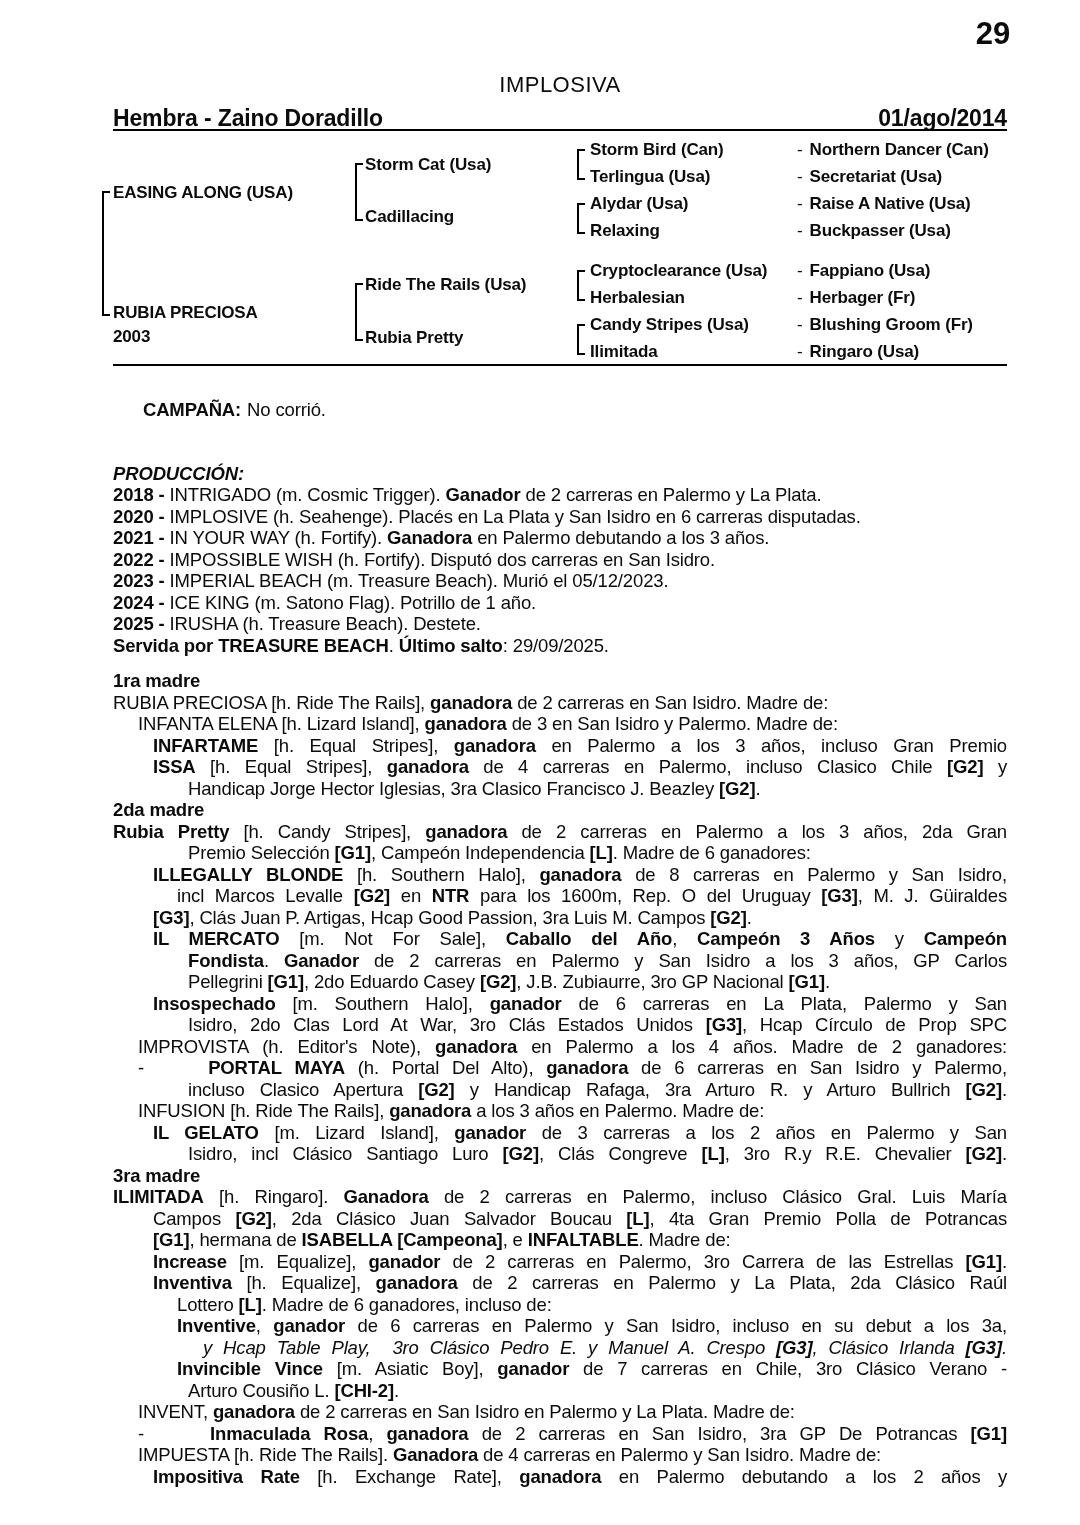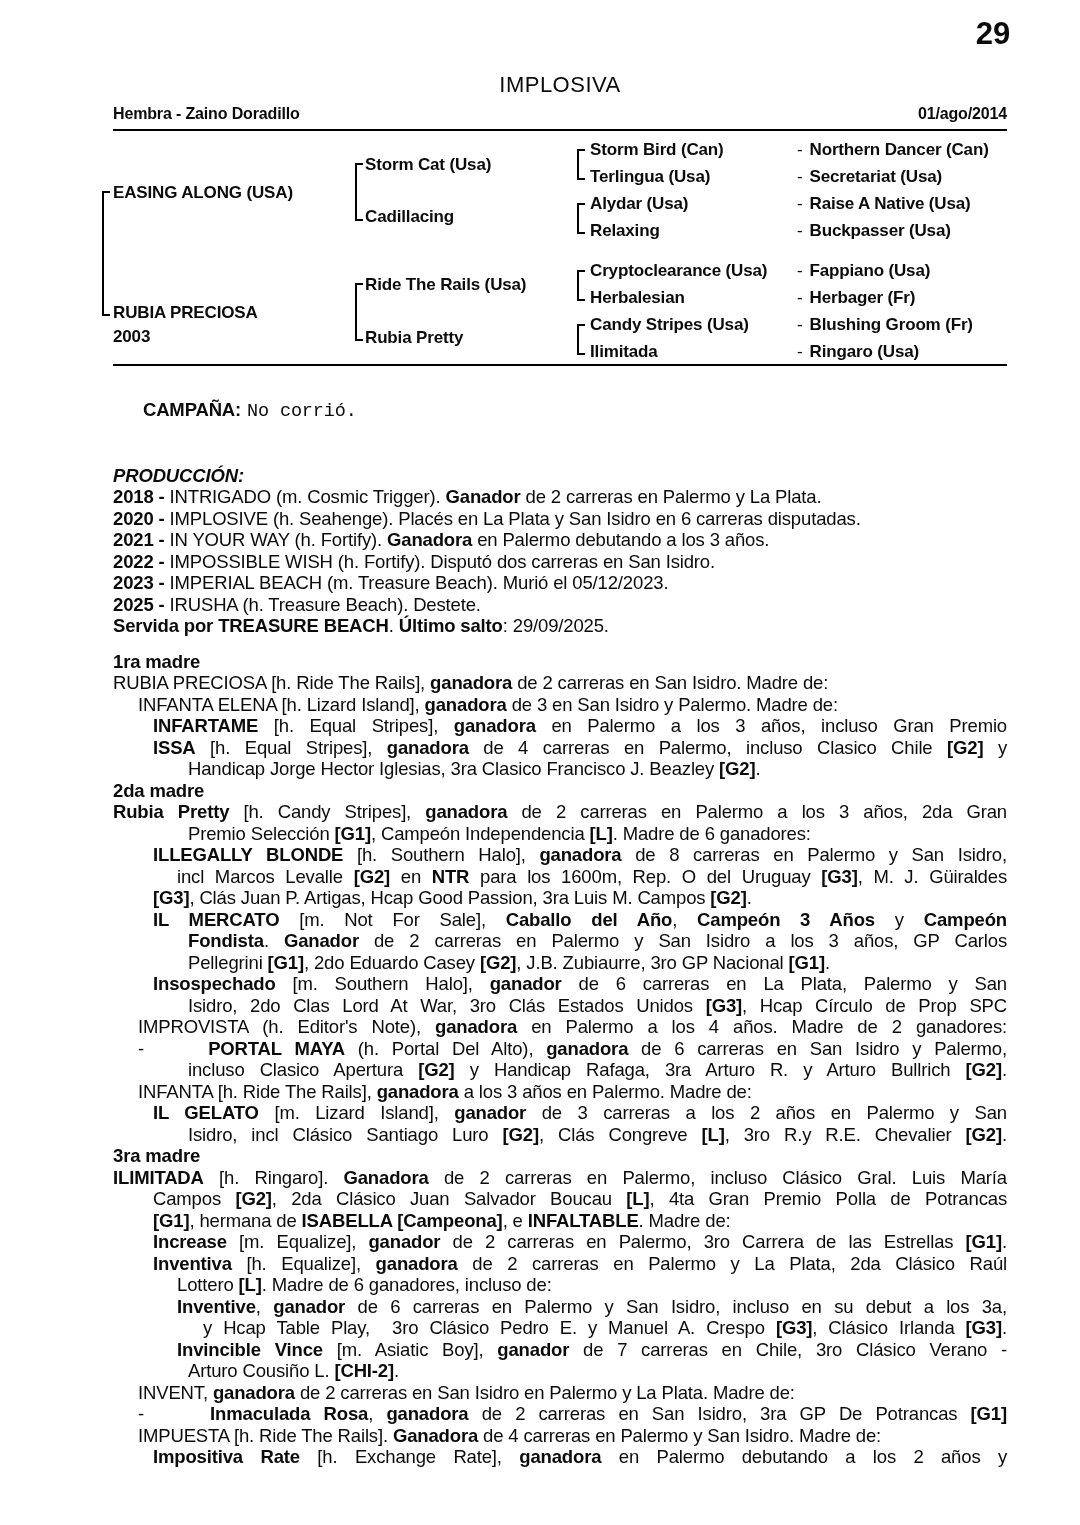--- a/index.html
+++ b/index.html
@@ -10,43 +10,43 @@
     background:#ffffff;
     color:#0b0b0b;
     font-family:"Liberation Sans","DejaVu Sans",sans-serif;
     font-size:18.5px;
     letter-spacing:-0.15px;
     overflow:hidden;
   }
   .b{font-weight:700;}
   .pagenum{position:absolute;top:16px;right:70px;font-size:31px;font-weight:700;}
   .title{position:absolute;top:72px;left:113px;right:73px;text-align:center;font-size:22px;font-weight:400;letter-spacing:0.5px;}
-  .subhead{position:absolute;top:105px;left:113px;right:73px;display:flex;justify-content:space-between;font-size:16px;font-weight:700;}
+  .subhead{position:absolute;top:105px;left:113px;right:73px;display:flex;justify-content:space-between;font-size:23px;font-weight:700;}
   .rule{position:absolute;left:113px;right:73px;border-top:2px solid #000;height:0;}
   .rule1{top:129px;}
   .rule2{top:364px;}
   
   .pedigree{position:absolute;top:132px;left:113px;right:73px;height:232px;font-size:17px;font-weight:700;}
   .pn{position:absolute;white-space:nowrap;line-height:20px;}
   .brk{position:absolute;width:6px;border-left:2px solid #000;border-top:2px solid #000;border-bottom:2px solid #000;}
   .g4{display:flex;align-items:baseline;}
   .g4d{font-weight:400;margin-right:7px;}
   
   .main{position:absolute;top:377px;left:113px;width:894px;line-height:21.5px;}
   .ln{min-height:21.5px;white-space:pre-wrap;}
   .just{text-align:justify;text-align-last:justify;}
   .i0{padding-left:0;}
   .i1{padding-left:25px;}
   .i2{padding-left:40px;}
   .i3{padding-left:64px;}
   .i4{padding-left:75px;}
-  .i5{padding-left:90px;}
+  .i5{padding-left:90px;font-style:italic;}
   .prod-head{margin-top:21px;font-style:italic;}
   .sections{margin-top:14px;}
-  .campaign-value{margin-left:6px;font-family:Liberation Mono, monospace;}
+  .campaign-value{margin-left:6px;}
 </style>
 </head>
 <body>
 
 <div class="page">
 
   <div class="pagenum">29</div>
   <div class="title">IMPLOSIVA</div>
 
   <div class="subhead">
@@ -126,20 +126,21 @@
       <span class="b">CAMPAÑA:</span><span class="campaign-value">No corrió.</span>
     </div>
 
     <div class="ln b prod-head">PRODUCCIÓN:</div>
     <div>
         <div class="ln i0"><span class="b">2018 - </span><span>INTRIGADO (m. Cosmic Trigger). </span><span class="b">Ganador</span><span> de 2 carreras en Palermo y La Plata.</span></div>
         <div class="ln i0"><span class="b">2020 - </span><span>IMPLOSIVE (h. Seahenge). Placés en La Plata y San Isidro en 6 carreras disputadas.</span></div>
         <div class="ln i0"><span class="b">2021 - </span><span>IN YOUR WAY (h. Fortify). </span><span class="b">Ganadora</span><span> en Palermo debutando a los 3 años.</span></div>
         <div class="ln i0"><span class="b">2022 - </span><span>IMPOSSIBLE WISH (h. Fortify). Disputó dos carreras en San Isidro.</span></div>
         <div class="ln i0"><span class="b">2023 - </span><span>IMPERIAL BEACH (m. Treasure Beach). Murió el 05/12/2023.</span></div>
+        <div class="ln i0"><span class="b">2024 - </span><span>ICE KING (m. Satono Flag). Potrillo de 1 año.</span></div>
         <div class="ln i0"><span class="b">2025 - </span><span>IRUSHA (h. Treasure Beach). Destete.</span></div>
         <div class="ln i0"><span class="b">Servida por TREASURE BEACH</span><span>. </span><span class="b">Último salto</span><span>: 29/09/2025.</span></div>
       </div>
 
     <div class="sections">
       <section>
         <div class="ln b">1ra madre</div>
         <div>
             <div class="ln i0"><span>RUBIA PRECIOSA [h. Ride The Rails], </span><span class="b">ganadora</span><span> de 2 carreras en San Isidro. Madre de:</span></div>
             <div class="ln i1"><span>INFANTA ELENA [h. Lizard Island], </span><span class="b">ganadora</span><span> de 3 en San Isidro y Palermo. Madre de:</span></div>
@@ -157,21 +158,21 @@
             <div class="ln i3 just"><span>incl Marcos Levalle </span><span class="b">[G2]</span><span> en </span><span class="b">NTR</span><span> para los 1600m, Rep. O del Uruguay </span><span class="b">[G3]</span><span>, M. J. Güiraldes</span></div>
             <div class="ln i2"><span class="b">[G3]</span><span>, Clás Juan P. Artigas, Hcap Good Passion, 3ra Luis M. Campos </span><span class="b">[G2]</span><span>.</span></div>
             <div class="ln i2 just"><span class="b">IL MERCATO</span><span> [m. Not For Sale], </span><span class="b">Caballo del Año</span><span>, </span><span class="b">Campeón 3 Años</span><span> y </span><span class="b">Campeón</span></div>
             <div class="ln i4 just"><span class="b">Fondista</span><span>. </span><span class="b">Ganador</span><span> de 2 carreras en Palermo y San Isidro a los 3 años, GP Carlos</span></div>
             <div class="ln i4"><span>Pellegrini </span><span class="b">[G1]</span><span>, 2do Eduardo Casey </span><span class="b">[G2]</span><span>, J.B. Zubiaurre, 3ro GP Nacional </span><span class="b">[G1]</span><span>.</span></div>
             <div class="ln i2 just"><span class="b">Insospechado</span><span> [m. Southern Halo], </span><span class="b">ganador</span><span> de 6 carreras en La Plata, Palermo y San</span></div>
             <div class="ln i4 just"><span>Isidro, 2do Clas Lord At War, 3ro Clás Estados Unidos </span><span class="b">[G3]</span><span>, Hcap Círculo de Prop SPC</span></div>
             <div class="ln i1 just"><span>IMPROVISTA (h. Editor's Note), </span><span class="b">ganadora</span><span> en Palermo a los 4 años. Madre de 2 ganadores:</span></div>
             <div class="ln i1 just"><span>-</span><span>&nbsp;&nbsp;&nbsp;&nbsp;&nbsp;</span><span class="b">PORTAL MAYA</span><span> (h. Portal Del Alto), </span><span class="b">ganadora</span><span> de 6 carreras en San Isidro y Palermo,</span></div>
             <div class="ln i4 just"><span>incluso Clasico Apertura </span><span class="b">[G2]</span><span> y Handicap Rafaga, 3ra Arturo R. y Arturo Bullrich </span><span class="b">[G2]</span><span>.</span></div>
-            <div class="ln i1"><span>INFANTA [h. Ride The Rails], </span><span class="b">ganadora</span><span> a los 3 años en Palermo. Madre de:</span></div>
+            <div class="ln i1"><span>INFUSION [h. Ride The Rails], </span><span class="b">ganadora</span><span> a los 3 años en Palermo. Madre de:</span></div>
             <div class="ln i2 just"><span class="b">IL GELATO</span><span> [m. Lizard Island], </span><span class="b">ganador</span><span> de 3 carreras a los 2 años en Palermo y San</span></div>
             <div class="ln i4 just"><span>Isidro, incl Clásico Santiago Luro </span><span class="b">[G2]</span><span>, Clás Congreve </span><span class="b">[L]</span><span>, 3ro R.y R.E. Chevalier </span><span class="b">[G2]</span><span>.</span></div>
           </div>
       </section>
       <section>
         <div class="ln b">3ra madre</div>
         <div>
             <div class="ln i0 just"><span class="b">ILIMITADA</span><span> [h. Ringaro]. </span><span class="b">Ganadora</span><span> de 2 carreras en Palermo, incluso Clásico Gral. Luis María</span></div>
             <div class="ln i2 just"><span>Campos </span><span class="b">[G2]</span><span>, 2da Clásico Juan Salvador Boucau </span><span class="b">[L]</span><span>, 4ta Gran Premio Polla de Potrancas</span></div>
             <div class="ln i2"><span class="b">[G1]</span><span>, hermana de </span><span class="b">ISABELLA [Campeona]</span><span>, e </span><span class="b">INFALTABLE</span><span>. Madre de:</span></div>

